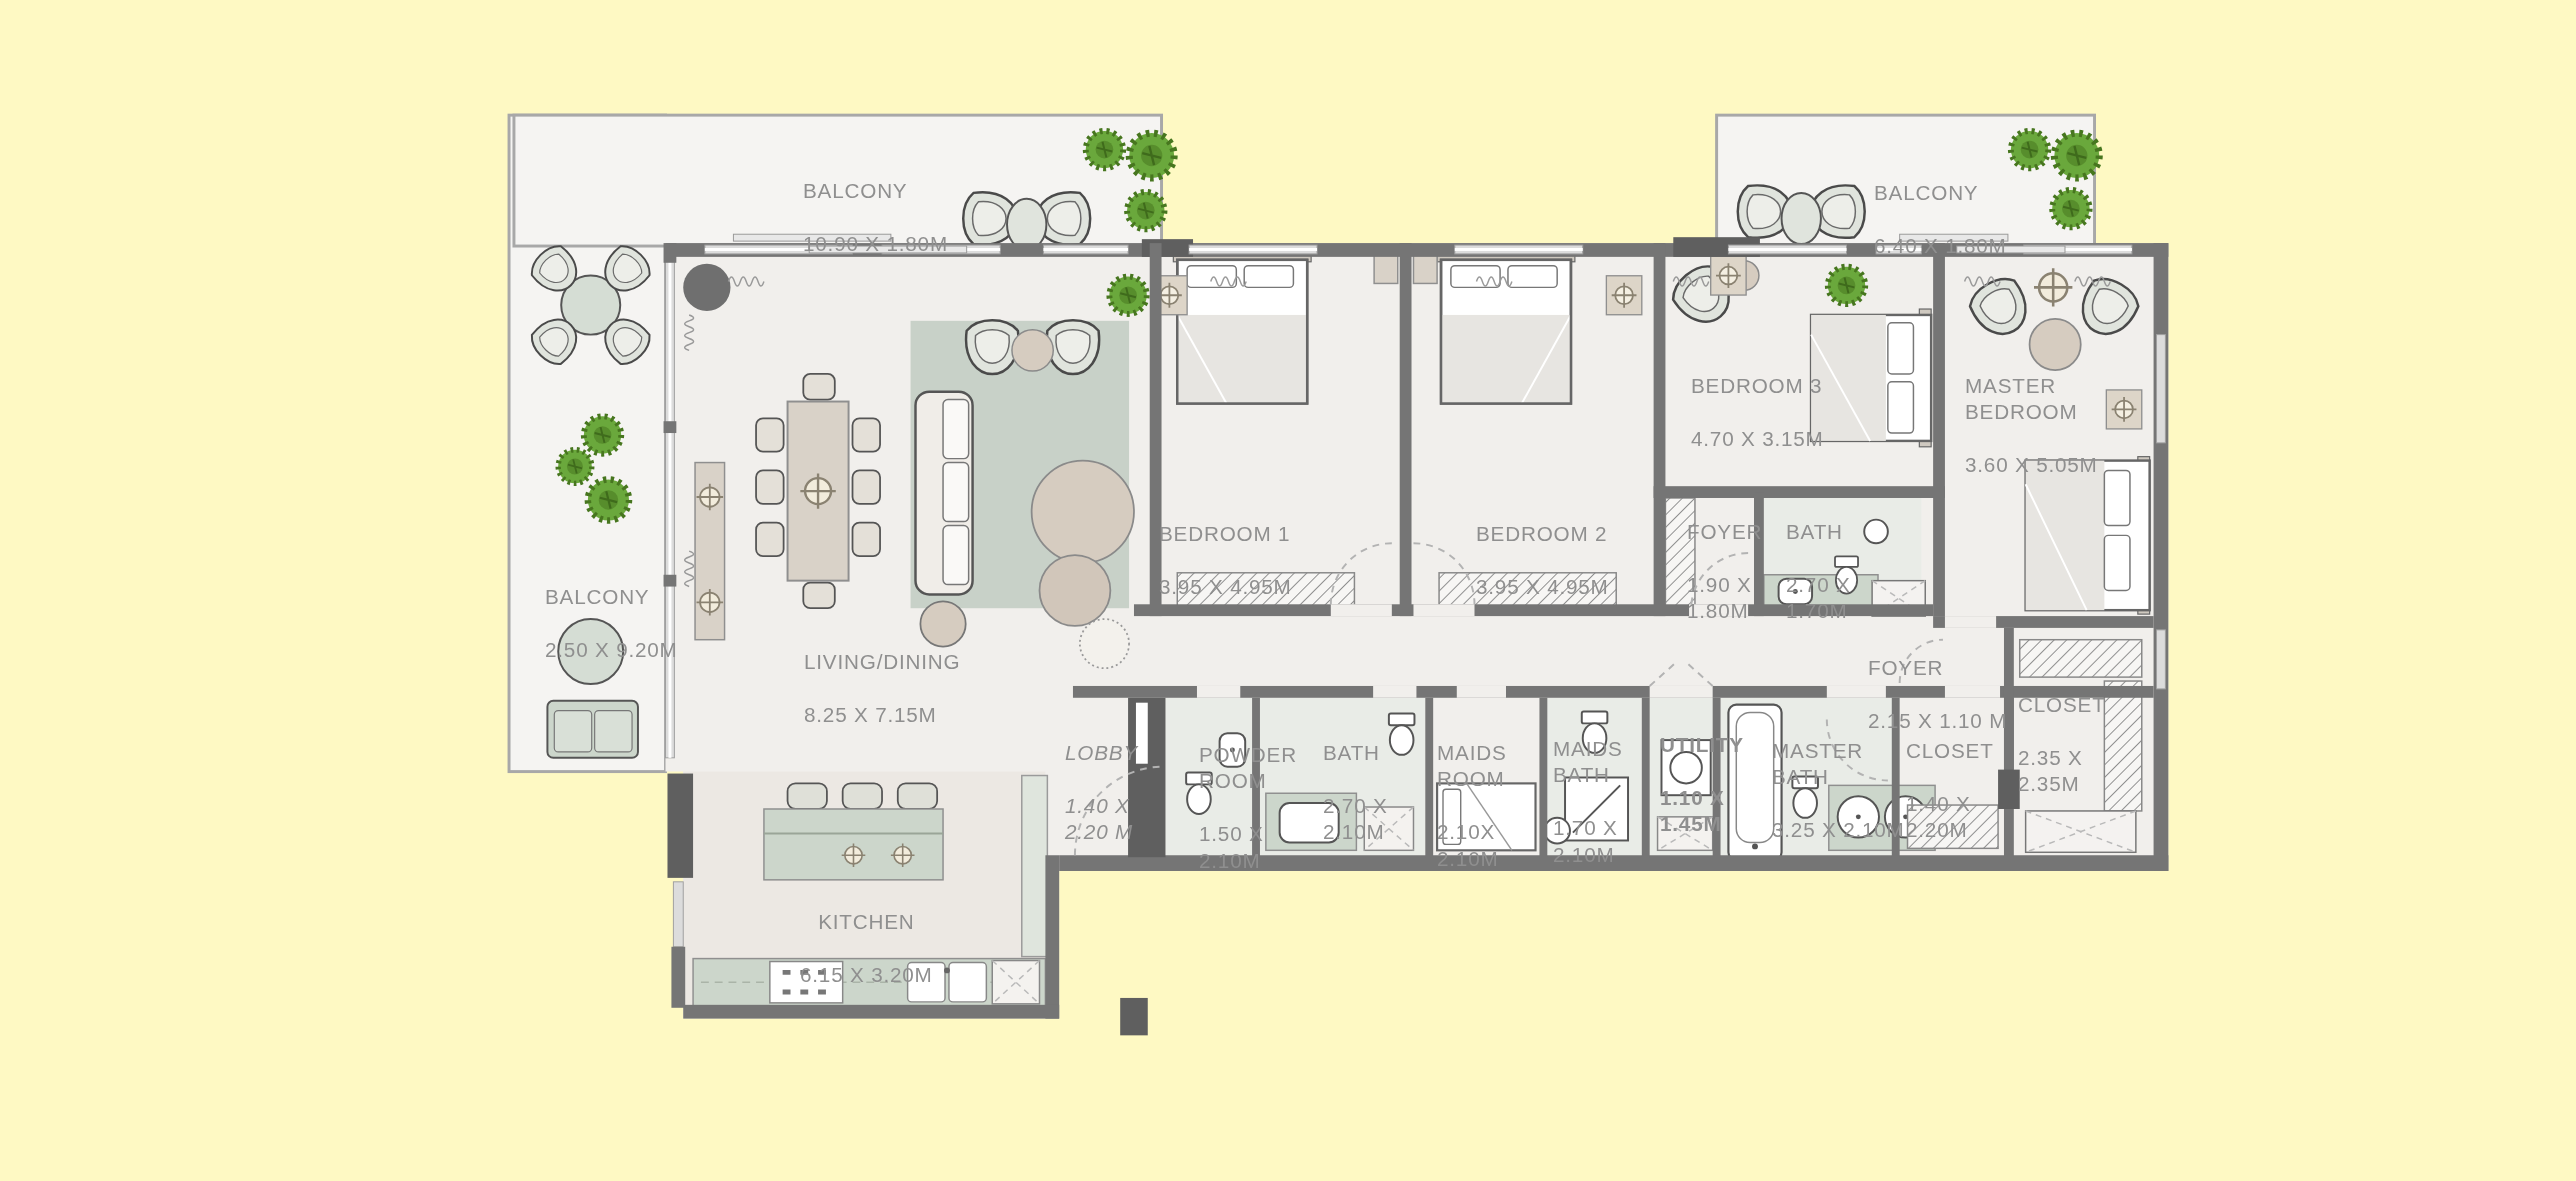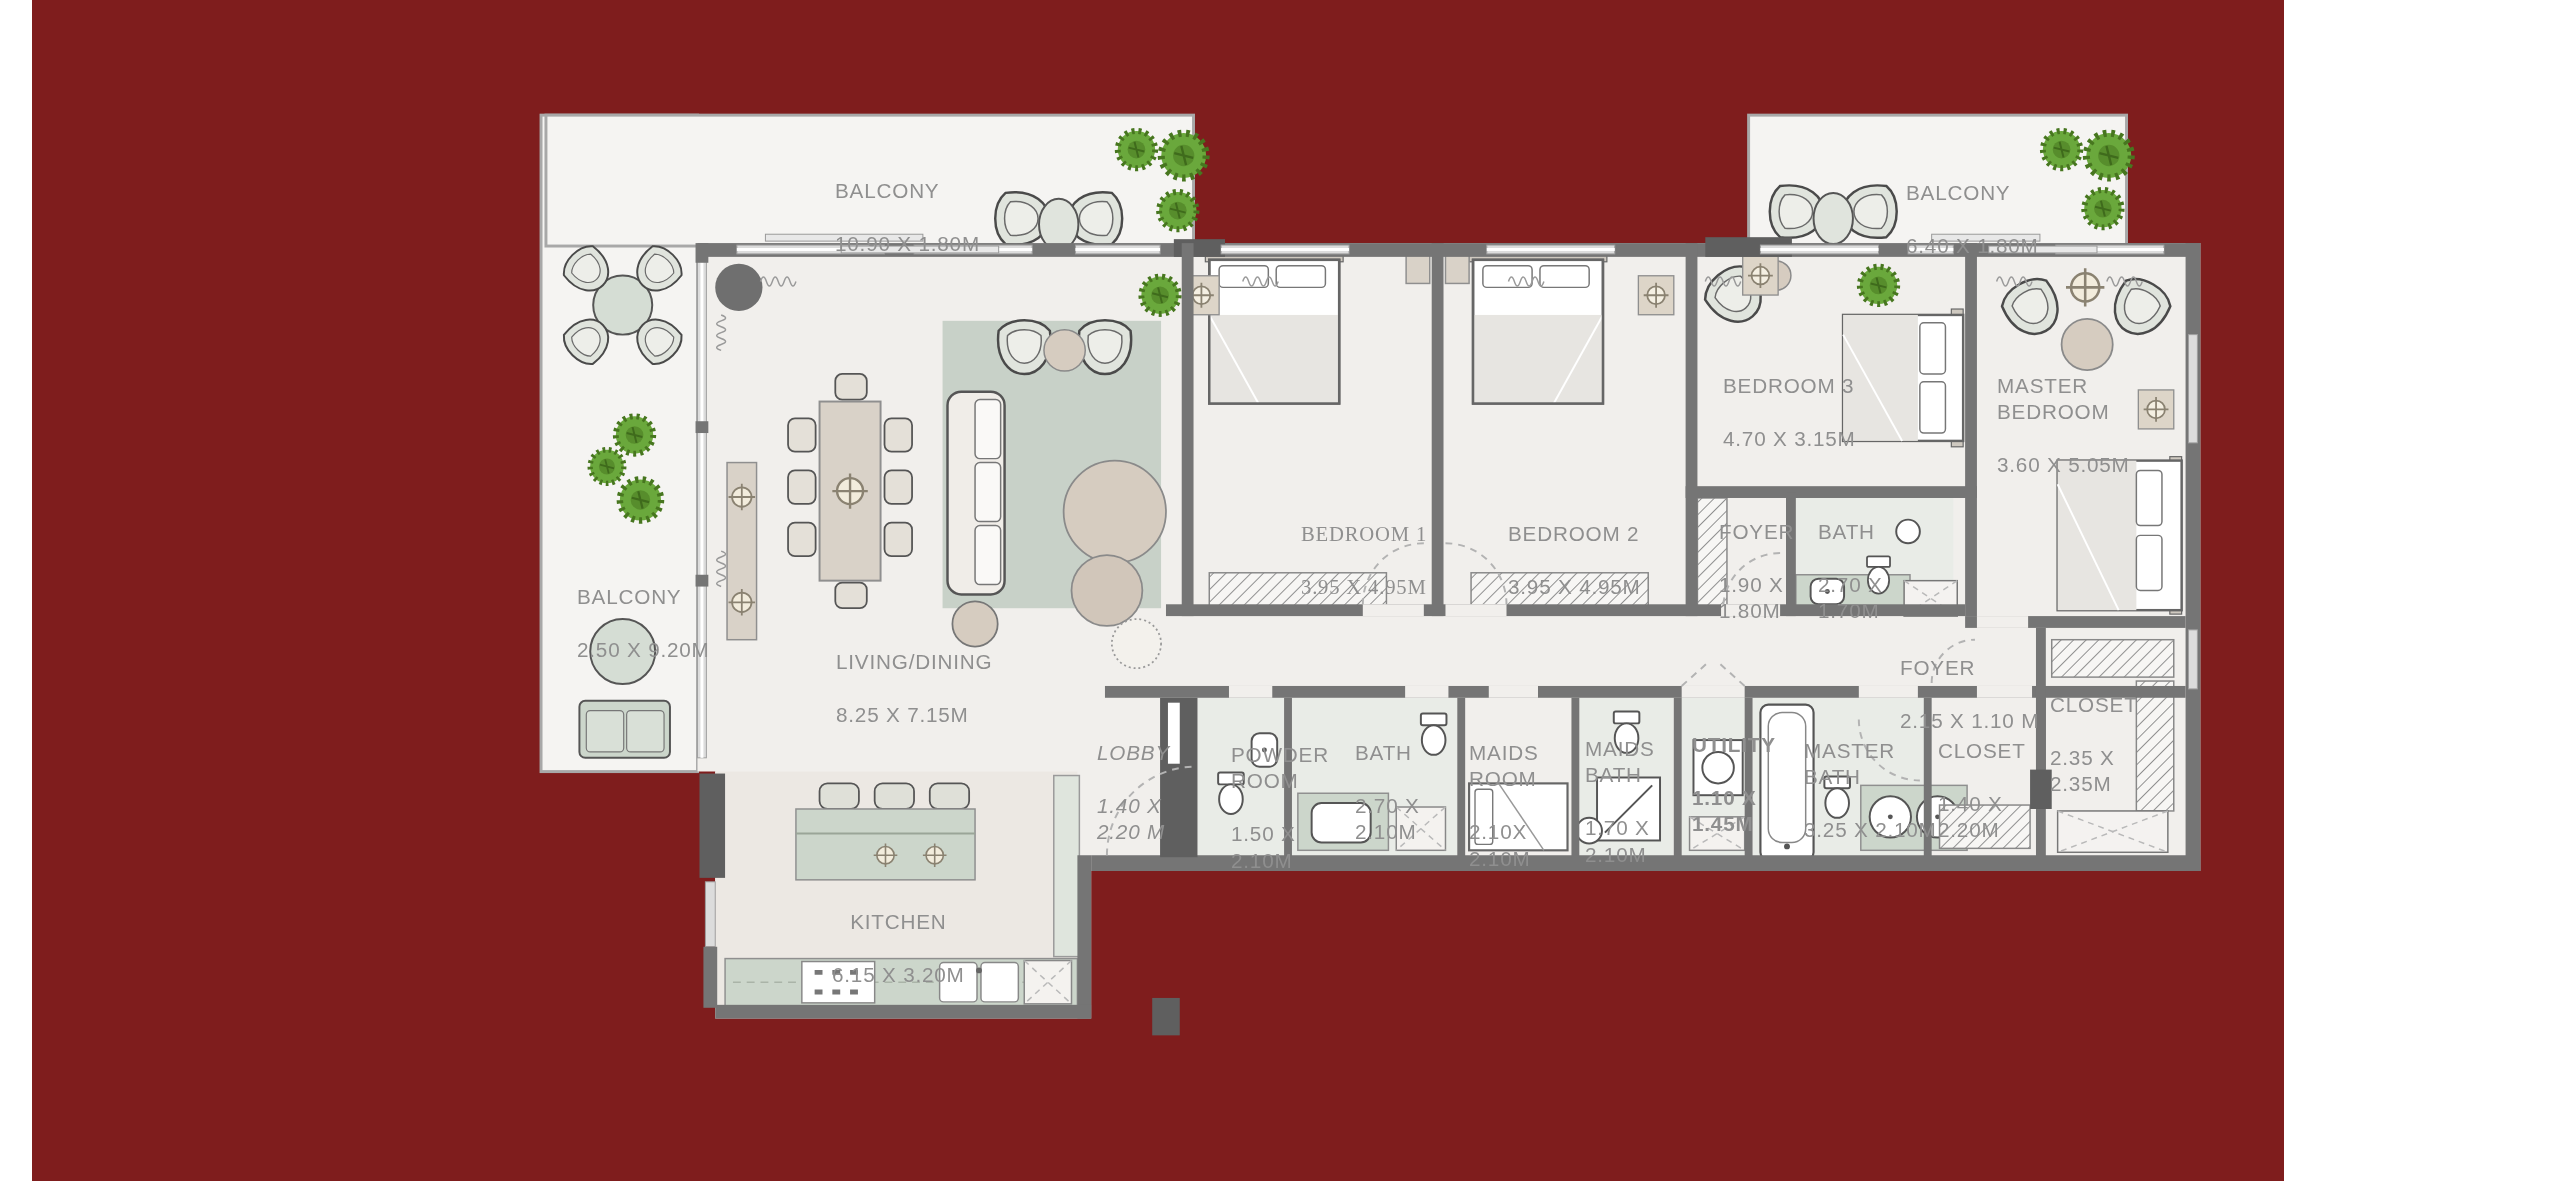--- a/index.html
+++ b/index.html
@@ -2,22 +2,22 @@
 <html style="--wall: #757575; --wallDark: #5f5f5f; --floor: #f1efec; --balconyFloor: #f5f4f2; --kitchenFloor: #ece8e3; --bathFloor: #e9ece7; --sage: #ccd6cb; --sageLight: #dfe5dd; --beige: #d9d2c8; --rugColor: #c8d1c8; --plant: #6aa83c; --label: #8f8f8f; --glass: #dcdcdc; --arc: #b3b3b3; --blanket: #e7e5e1;"><head>
 <meta charset="utf-8">
 <style>
   :root{
     --wall:#757575; --wallDark:#5f5f5f; --floor:#f1efec; --balconyFloor:#f5f4f2;
     --kitchenFloor:#ece8e3; --bathFloor:#e9ece7; --sage:#ccd6cb; --sageLight:#dfe5dd;
     --beige:#d9d2c8; --beigeDark:#d6ccc0; --rugColor:#c8d1c8; --plant:#6aa83c;
     --label:#8f8f8f; --stroke:#5c5c5c; --glass:#dcdcdc; --arc:#b3b3b3; --blanket:#e7e5e1;
   }
   html,body{margin:0;padding:0;background:#ffffff;}
-  .canvas{position:relative;width:2252px;height:1181px;background:#7f1d1d;overflow:hidden;
-          font-family:"Liberation Sans", sans-serif;margin-left:32px;}
+  .canvas{position:relative;width:2576px;height:1181px;background:#fef9c3;overflow:hidden;
+          font-family:"Liberation Sans", sans-serif;}
   .plan-svg{position:absolute;left:0;top:0;}
   .wall{fill:var(--wall);}
   .walldark{fill:var(--wallDark);}
   .floor{fill:var(--floor);}
   .balcony{fill:var(--balconyFloor);stroke:#a8a8a8;stroke-width:3;}
   .kfloor{fill:var(--kitchenFloor);}
   .bfloor{fill:var(--bathFloor);}
   .sage{fill:var(--sage);stroke:#8f8f8f;stroke-width:1.5;}
   .sageL{fill:var(--sageLight);stroke:#9a9a9a;stroke-width:1.5;}
   .beige{fill:var(--beige);stroke:#8f8f8f;stroke-width:1.5;}
@@ -436,21 +436,21 @@
   <span class="dm">2.50 X 9.20M</span>
 </div>
 <div class="room-label" style="left:804px;top:622px;">
   <span class="nm">LIVING/DINING</span>
   <span class="dm">8.25 X 7.15M</span>
 </div>
 <div class="room-label" style="left:800px;top:882px;text-align:center;">
   <span class="nm">KITCHEN</span>
   <span class="dm">6.15 X 3.20M</span>
 </div>
-<div class="room-label" style="left:1269px;top:494px;font-family:Liberation Serif, serif;">
+<div class="room-label" style="left:1159px;top:494px;">
   <span class="nm">BEDROOM 1</span>
   <span class="dm">3.95 X 4.95M</span>
 </div>
 <div class="room-label" style="left:1476px;top:494px;">
   <span class="nm">BEDROOM 2</span>
   <span class="dm">3.95 X 4.95M</span>
 </div>
 <div class="room-label" style="left:1691px;top:346px;">
   <span class="nm">BEDROOM 3</span>
   <span class="dm">4.70 X 3.15M</span>

